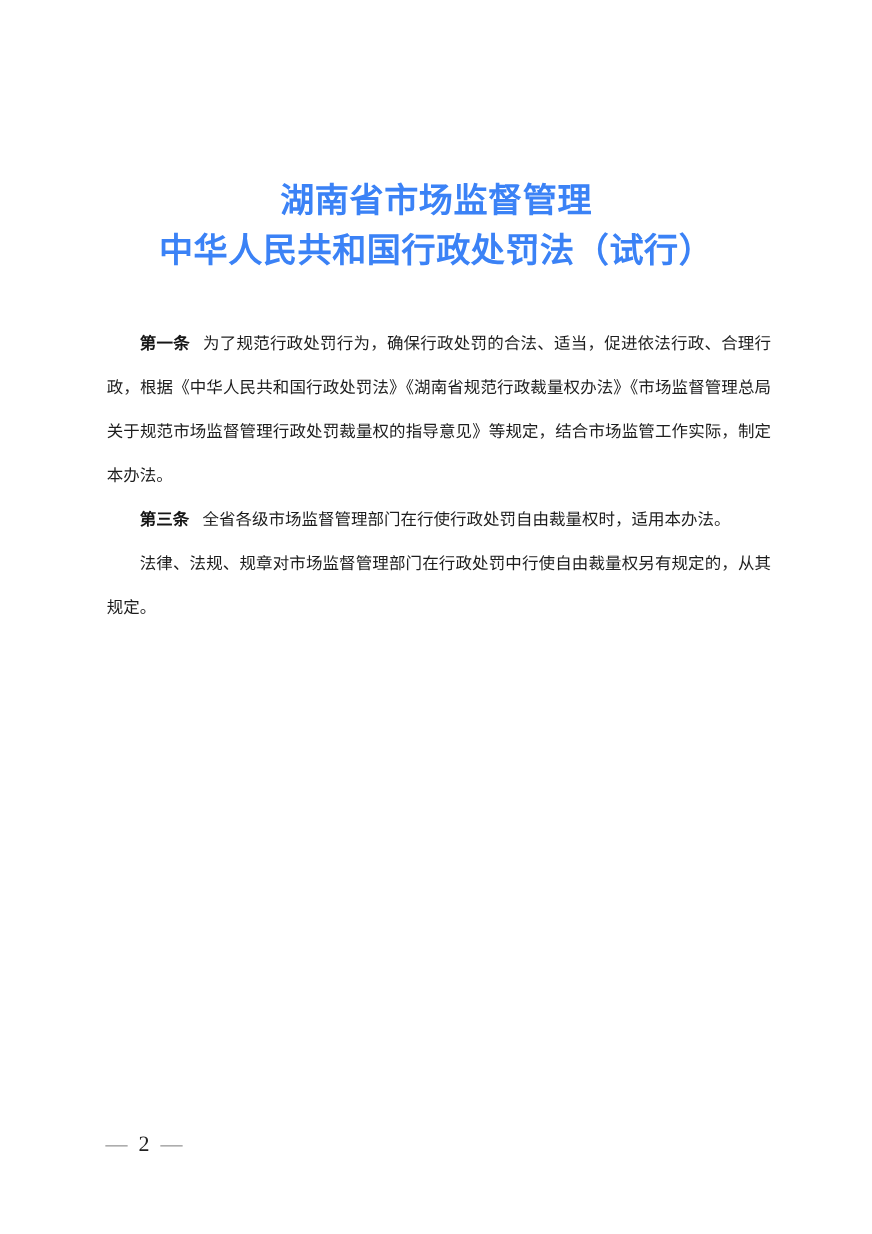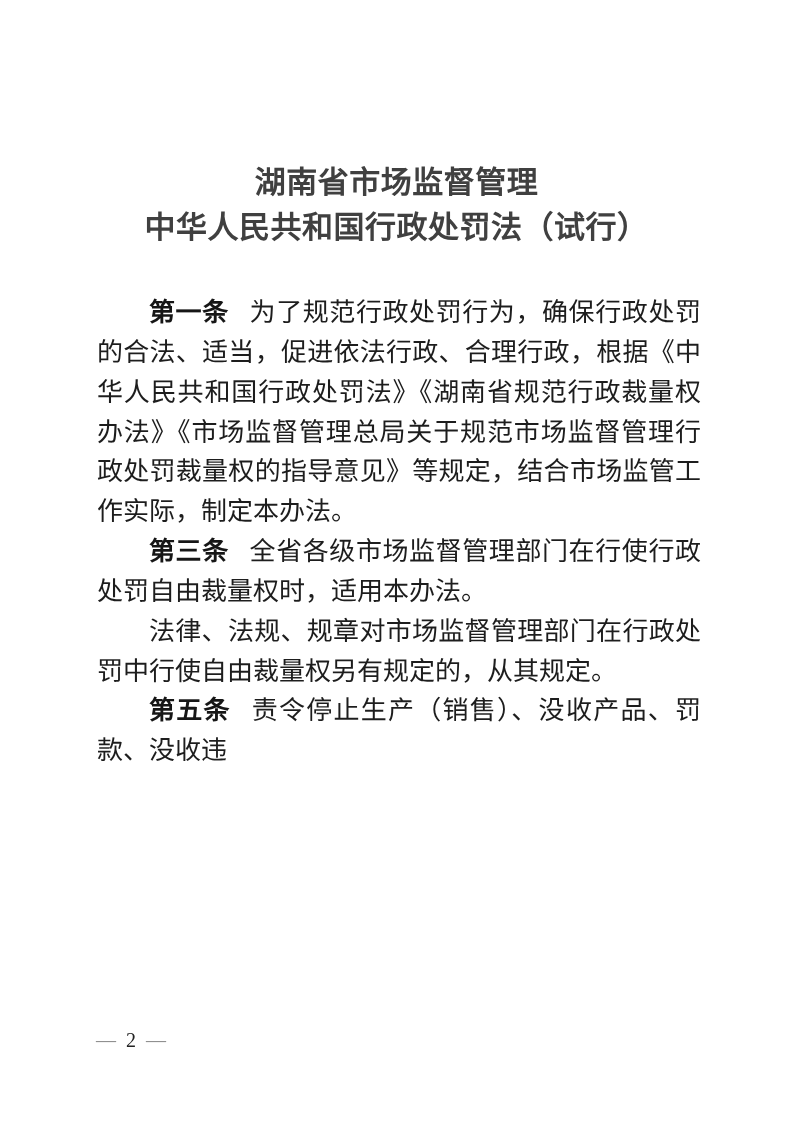--- a/index.html
+++ b/index.html
@@ -22,33 +22,33 @@
     position: absolute;
     top: 160px;
     left: 0;
     width: 793px;
     text-align: center;
   }
   .title-line {
     font-size: 31px;
     font-weight: 700;
     line-height: 45px;
-    color: #404040;
+    color: #3b82f6;
     letter-spacing: 0.5px;
     font-family: "Liberation Serif", "DejaVu Serif", serif;
   }
   .content {
     position: absolute;
     top: 293px;
     left: 97px;
     width: 604px;
   }
   p.para {
     margin: 0;
-    font-size: 26px;
+    font-size: 15px;
     line-height: 39.85px;
     text-align: justify;
     text-justify: inter-character;
     text-indent: 2em;
     color: #1d1d1d;
   }
   .marker {
     font-weight: 700;
     font-family: "Liberation Sans", "DejaVu Sans", sans-serif;
     margin-right: 0.8em;
@@ -89,18 +89,17 @@
 
   <div class="content">
     <p class="para"><span class="marker">第一条</span><span>为了规范行政处罚行为，确保行政处罚的合法、适当，促进依法行政、合理行政，根据《中华人民共和国行政处罚法》《湖南省规范行政裁量权办法》《市场监督管理总局关于规范市场监督管理行政处罚裁量权的指导意见》等规定，结合市场监管工作实际，制定本办法。</span></p>
 
 
     <p class="para"><span class="marker">第三条</span><span>全省各级市场监督管理部门在行使行政处罚自由裁量权时，适用本办法。</span></p>
 
     <p class="para"><span>法律、法规、规章对市场监督管理部门在行政处罚中行使自由裁量权另有规定的，从其规定。</span></p>
 
 
-    <p class="para"><span class="marker">第五条</span><span>责令停止生产（销售）、没收产品、罚款、没收违</span></p>
   </div>
 
   <div class="footer"><span class="dash">—</span><span class="page-num">2</span><span class="dash">—</span></div>
 
 </div>
 
 </body></html>

